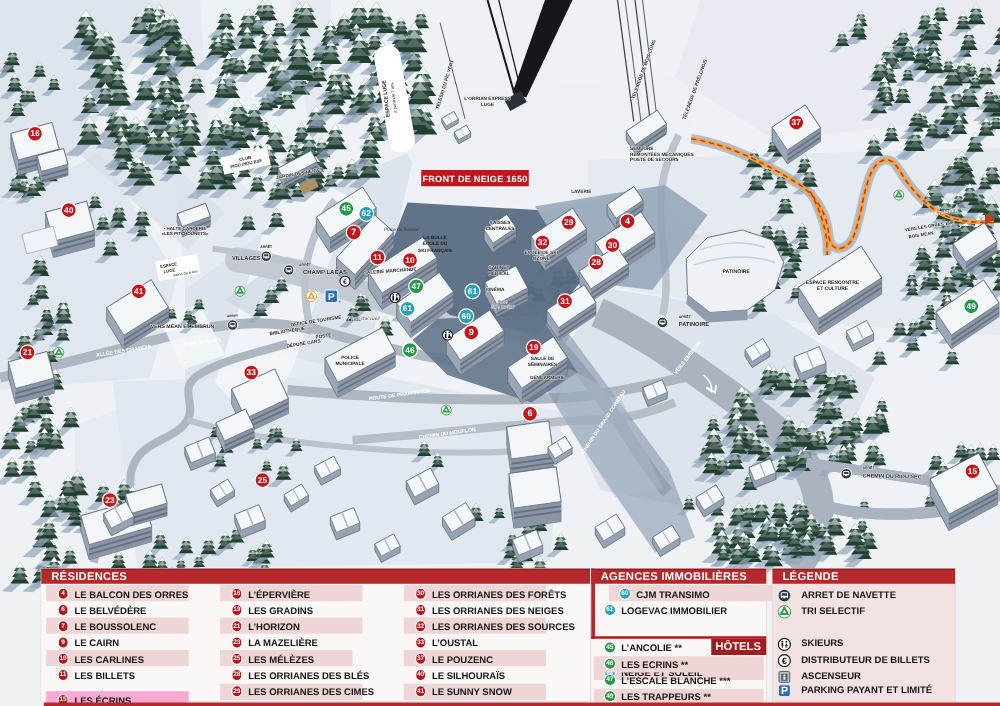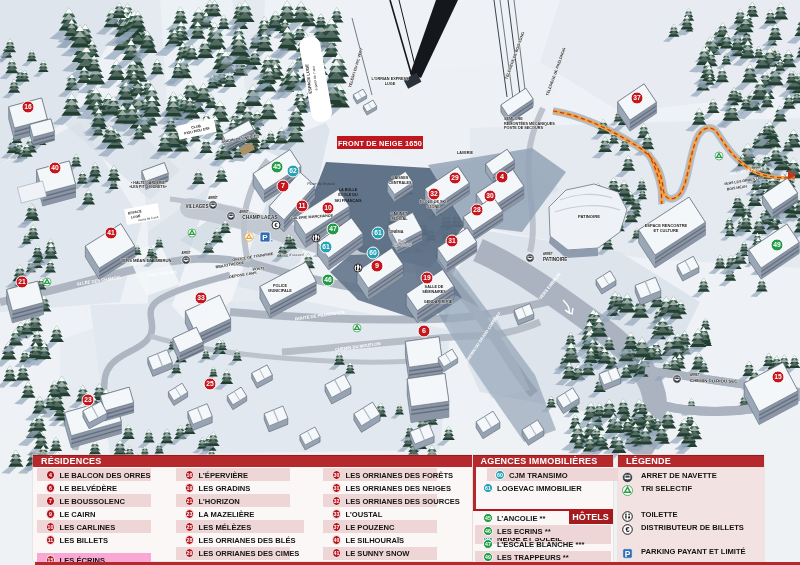--- a/index.html
+++ b/index.html
@@ -1684,21 +1684,21 @@
         <span class="lt" style="left:22.5px">LES GRADINS</span>
       </div>
 <div class="lrow" style="top:39.2px;left:143px;width:114px;background:#eed6d6;">
         <span class="lc" style="left:8.5px;background:#b5161c">21</span>
         <span class="lt" style="left:22.5px">L’HORIZON</span>
       </div>
 <div class="lrow" style="top:52.3px;left:143px;width:114px;">
         <span class="lc" style="left:8.5px;background:#b5161c">23</span>
         <span class="lt" style="left:22.5px">LA MAZELIÈRE</span>
       </div>
-<div class="lrow" style="top:65.4px;left:143px;width:128px;background:#eed6d6;">
+<div class="lrow" style="top:65.4px;left:143px;width:106px;background:#eed6d6;">
         <span class="lc" style="left:8.5px;background:#b5161c">25</span>
         <span class="lt" style="left:22.5px">LES MÉLÈZES</span>
       </div>
 <div class="lrow" style="top:78.5px;left:143px;width:114px;">
         <span class="lc" style="left:8.5px;background:#b5161c">28</span>
         <span class="lt" style="left:22.5px">LES ORRIANES DES BLÉS</span>
       </div>
 <div class="lrow" style="top:91.6px;left:143px;width:114px;background:#eed6d6;">
         <span class="lc" style="left:8.5px;background:#b5161c">29</span>
         <span class="lt" style="left:22.5px">LES ORRIANES DES CIMES</span>
@@ -1803,31 +1803,40 @@
             <circle cx="5.5" cy="5.5" r="4.8" fill="#fff" stroke="#16181a" stroke-width="1"></circle>
             <circle cx="3.9" cy="3.4" r="0.8" fill="#16181a"></circle>
             <rect x="3.2" y="4.4" width="1.4" height="2.4" fill="#16181a"></rect>
             <rect x="3.45" y="6.8" width="0.4" height="1.6" fill="#16181a"></rect>
             <rect x="4.0" y="6.8" width="0.4" height="1.6" fill="#16181a"></rect>
             <circle cx="7.1" cy="3.4" r="0.8" fill="#16181a"></circle>
             <path d="M7.1,4.3 L8.3,7 L5.9,7 Z" fill="#16181a"></path>
             <rect x="6.5" y="7" width="0.4" height="1.4" fill="#16181a"></rect>
             <rect x="7.3" y="7" width="0.4" height="1.4" fill="#16181a"></rect>
           </svg></span>
-        <span class="lgt">TOILETTE</span>
+        <span class="lgt">SKIEURS</span>
       </div>
 
 <div class="lgr" style="top:65.5px;">
         <span class="lgi"><svg width="11" height="11" viewBox="0 0 11 11">
             <circle cx="5.5" cy="5.5" r="4.8" fill="#fff" stroke="#16181a" stroke-width="1"></circle>
             <text x="5.5" y="8" font-size="7.5" font-weight="bold" fill="#16181a" text-anchor="middle" font-family="Liberation Sans">€</text>
           </svg></span>
         <span class="lgt">DISTRIBUTEUR DE BILLETS</span>
       </div>
 
+<div class="lgr" style="top:78.1px;">
+        <span class="lgi"><svg width="11" height="11" viewBox="0 0 11 11">
+            <rect x="1.2" y="1.2" width="8.6" height="8.6" rx="1" fill="#b9bfc7" stroke="#55606c" stroke-width="0.8"></rect>
+            <rect x="3" y="3" width="5" height="5.6" fill="#55606c"></rect>
+            <circle cx="5.5" cy="4.2" r="0.9" fill="#e8eaee"></circle>
+            <rect x="4.6" y="5.2" width="1.8" height="2.6" fill="#e8eaee"></rect>
+          </svg></span>
+        <span class="lgt">ASCENSEUR</span>
+      </div>
 
 <div class="lgr" style="top:89.8px;">
         <span class="lgi"><svg width="11" height="11" viewBox="0 0 11 11">
             <rect x="0.8" y="0.8" width="9.4" height="9.4" rx="1.6" fill="#2f6db5" stroke="#fff" stroke-width="0.6"></rect>
             <text x="5.7" y="8.6" font-size="8.5" font-weight="bold" fill="#fff" text-anchor="middle" font-family="Liberation Sans">P</text>
           </svg></span>
         <span class="lgt">PARKING PAYANT ET LIMITÉ</span>
       </div>
 </div>
 

